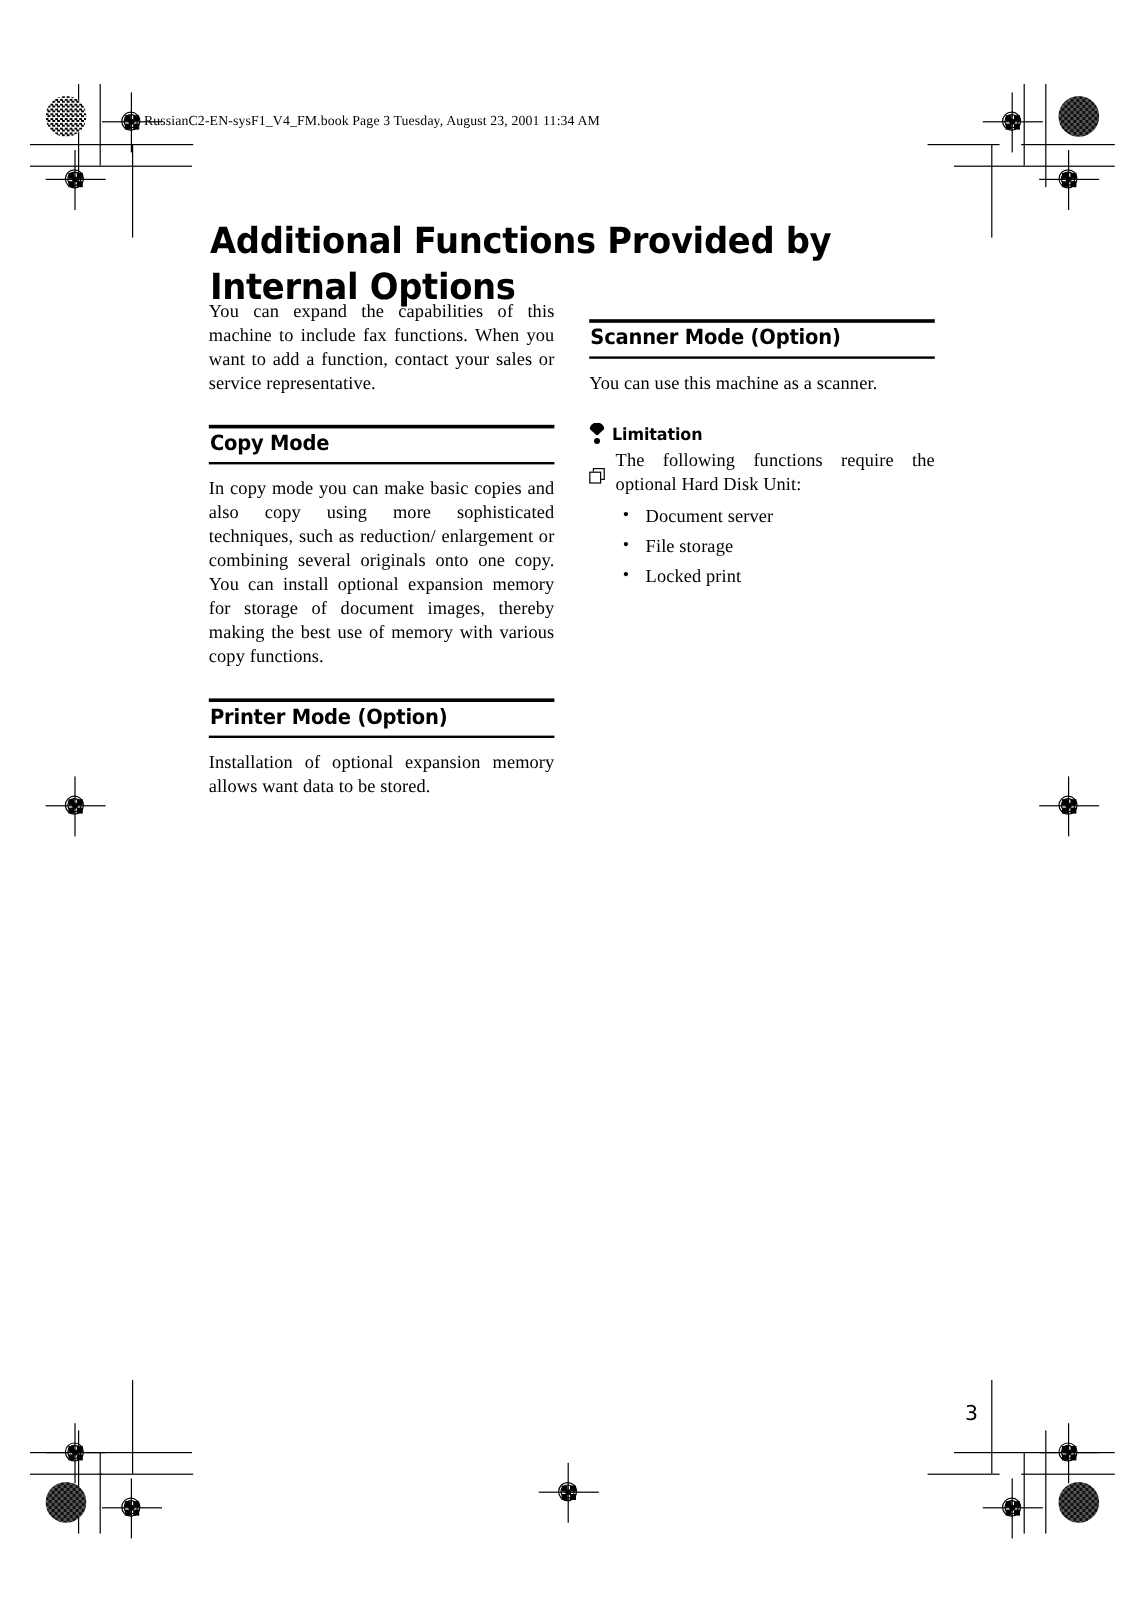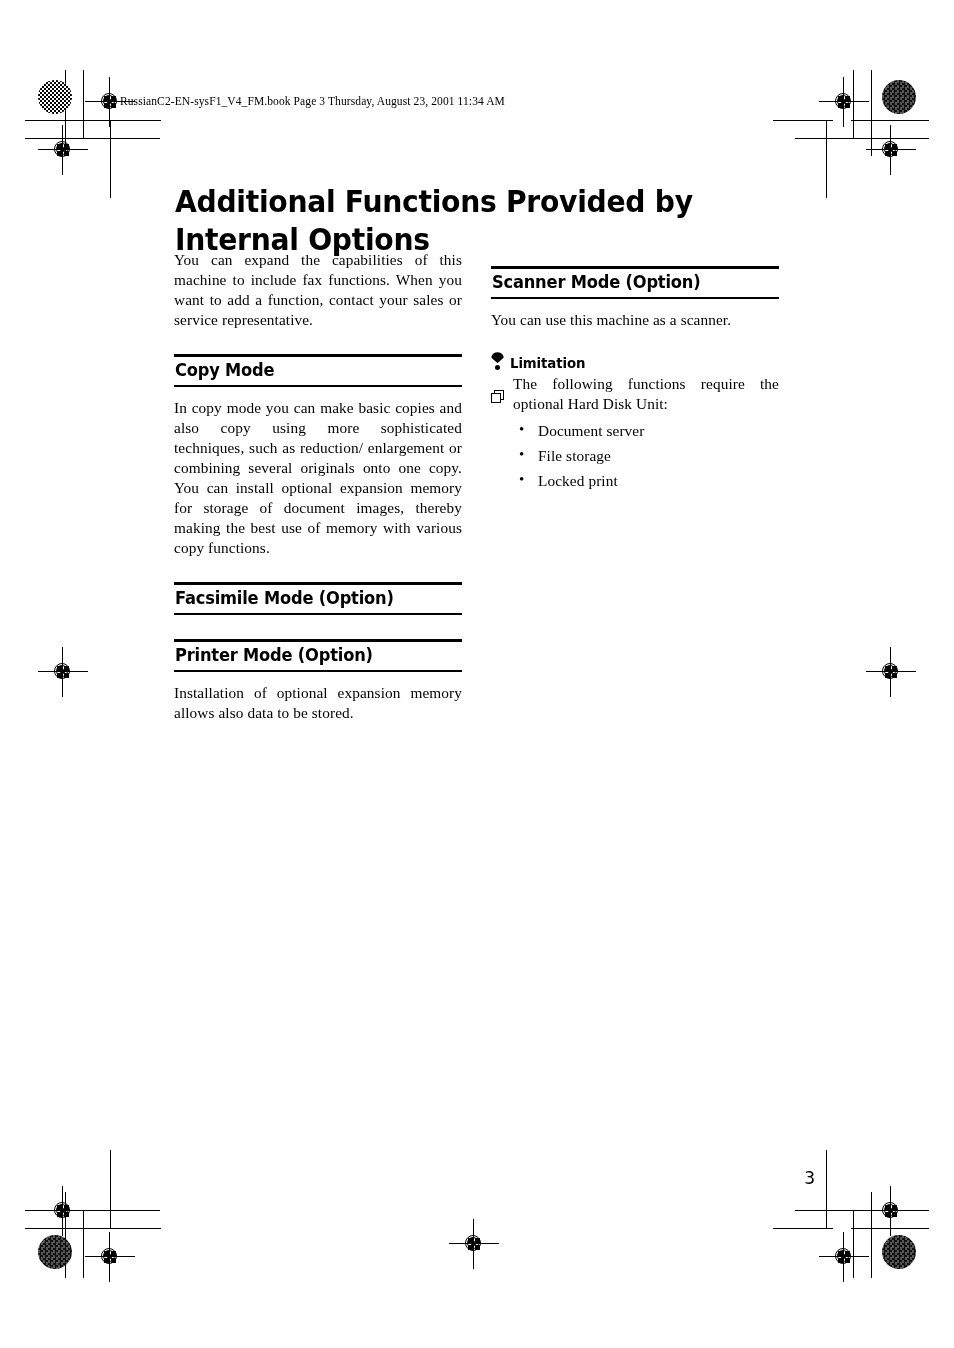--- a/index.html
+++ b/index.html
@@ -452,47 +452,42 @@
     <div class="cross-v"></div>
   <div class="ring"></div>
     <div class="ring2"></div>
   <div class="notch-tl"></div>
     <div class="notch-tr"></div>
     <div class="notch-bl"></div>
     <div class="notch-br"></div>
   <div class="dot"></div>
 </div>
 
-<div class="running-header">RussianC2-EN-sysF1_V4_FM.book  Page 3  Thursday, August 23, 2001  11:34 AM</div>
+<div class="running-header">RussianC2-EN-sysF1_V4_FM.book  Page 3  Tuesday, August 23, 2001  11:34 AM</div>
 
 <h1 class="page-title">Additional Functions Provided by Internal Options</h1>
 
 <div class="col col-left">
 
   <p class="body">You can expand the capabilities of this machine to include fax functions. When you want to add a function, contact your sales or service representative.</p>
 
   <div class="section-head">
     <div class="rule-thick"></div>
     <h2>Copy Mode</h2>
     <div class="rule-thin"></div>
   </div>
   <p class="body">In copy mode you can make basic copies and also copy using more sophisticated techniques, such as reduction/ enlargement or combining several originals onto one copy. You can install optional expansion memory for storage of document images, thereby making the best use of memory with various copy functions.</p>
 
-  <div class="section-head">
-    <div class="rule-thick"></div>
-    <h2>Facsimile Mode (Option)</h2>
-    <div class="rule-thin"></div>
-  </div>
 
   <div class="section-head">
     <div class="rule-thick"></div>
     <h2>Printer Mode (Option)</h2>
     <div class="rule-thin"></div>
   </div>
-  <p class="body">Installation of optional expansion memory allows also data to be stored.</p>
+  <p class="body">Installation of optional expansion memory allows want data to be stored.</p>
 
 </div>
 
 <div class="col col-right">
 
   <div class="section-head first-right">
     <div class="rule-thick"></div>
     <h2>Scanner Mode (Option)</h2>
     <div class="rule-thin"></div>
   </div>

